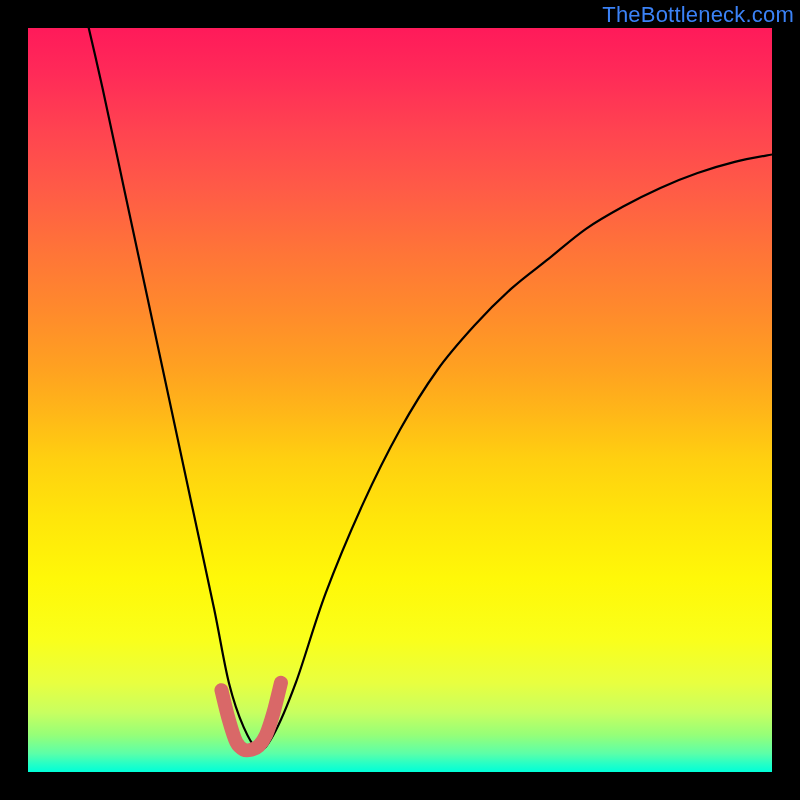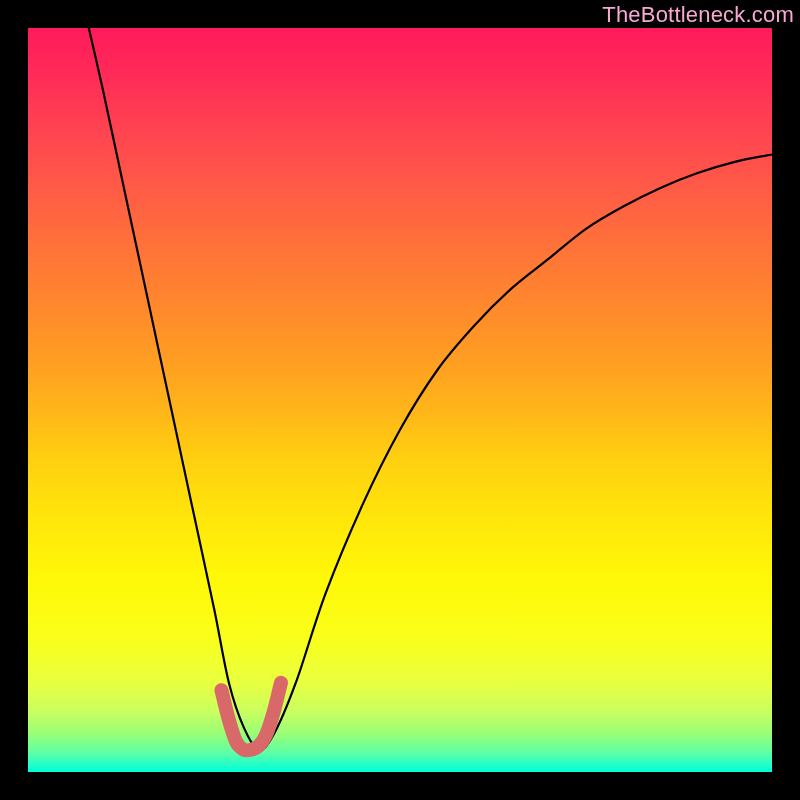--- a/index.html
+++ b/index.html
@@ -48,21 +48,21 @@
       #96ff78 95%,
       #5cffa8 97.5%,
       #22ffc8 99%,
       #00ffd8 100%
     );
   }
   .watermark {
     position: absolute;
     top: 2px;
     right: 6px;
-    color: #f9a8d4;
+    color: #3b82f6;
     font-size: 22px;
     font-weight: 500;
     letter-spacing: 0.2px;
     z-index: 20;
   }
   svg.curve {
     position: absolute;
     left: 0; top: 0;
     z-index: 10;
   }

